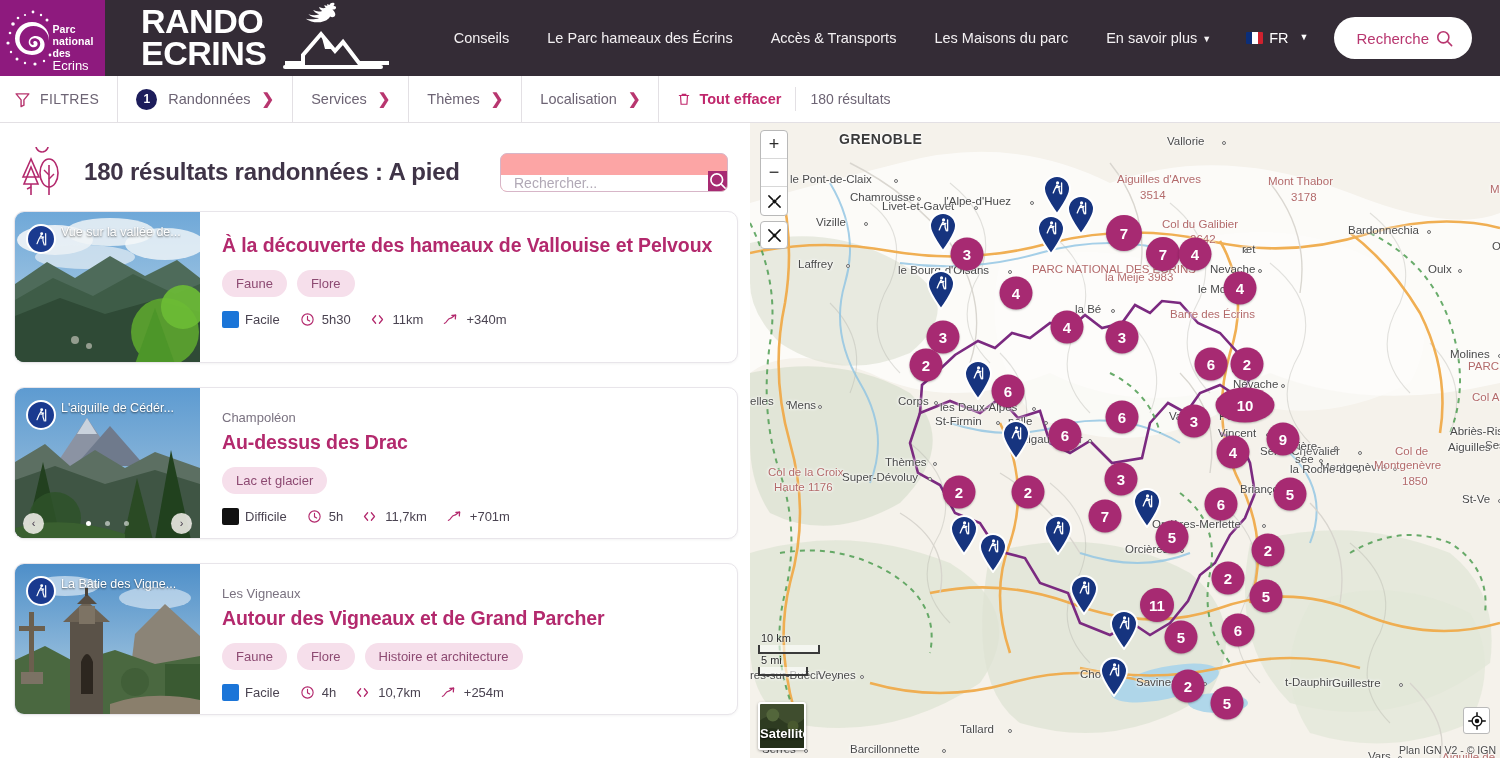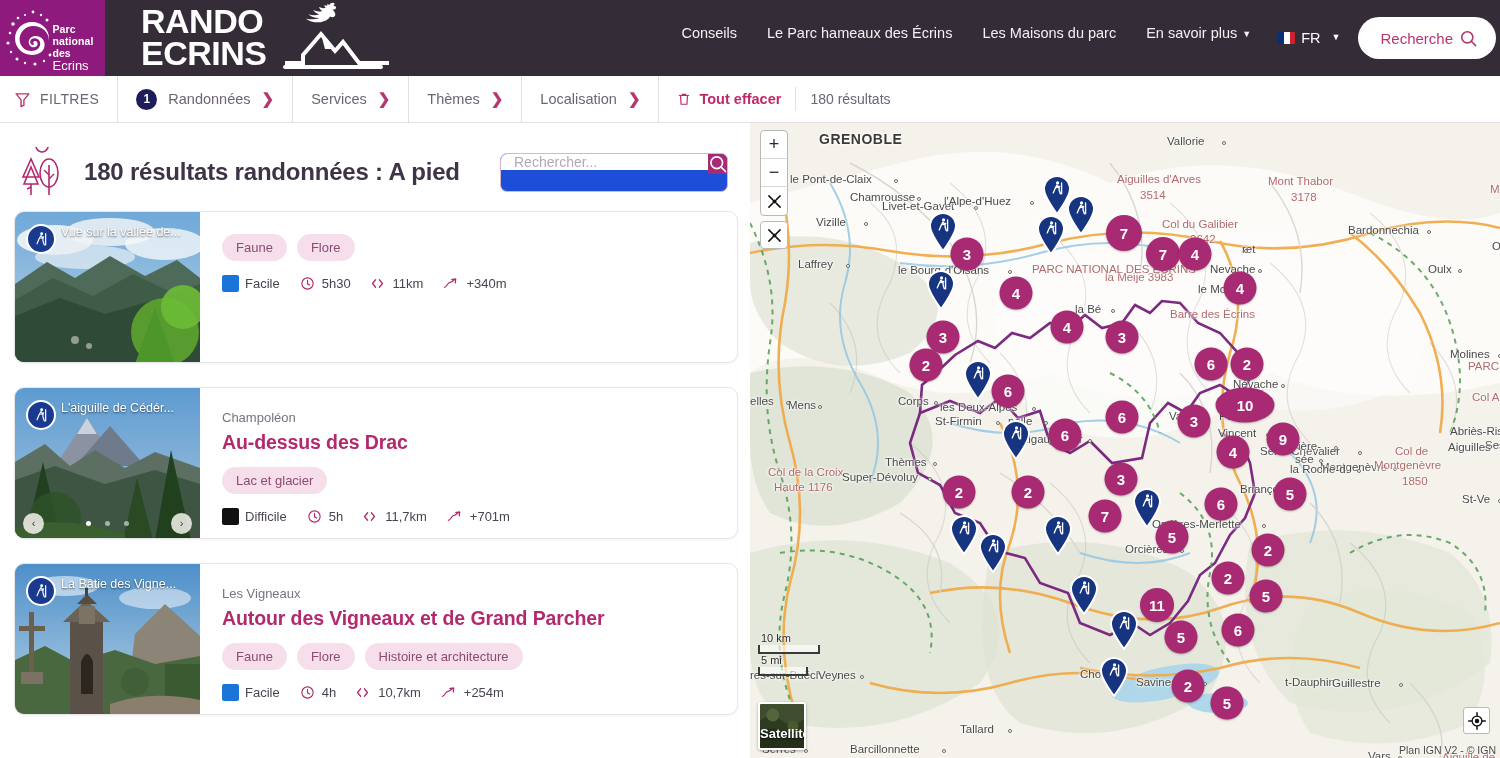--- a/index.html
+++ b/index.html
@@ -42,22 +42,22 @@
     font-size: 34px; font-weight: bold; letter-spacing: -0.5px;
     line-height: 32px; font-family: "Liberation Sans", sans-serif;
   }
   .brand .r2 {
     font-size: 34px; font-weight: bold; letter-spacing: -0.5px;
     line-height: 33px;
   }
   .brand-art { position: absolute; left: 140px; top: -4px; }
 
   .nav {
-    margin-left: auto; display: flex; 
-    gap: 0px; padding-right: 4px;
+    margin-left: auto; display: flex; align-items: center;
+    gap: 8px; padding-right: 28px;
   }
   .nav a {
     color: #f3f0f2; text-decoration: none; font-size: 14.5px;
     padding: 8px 15px; white-space: nowrap;
   }
   .nav .chev { font-size: 9px; margin-left: 5px; position: relative; top: -1px; }
   .lang {
     display: flex; align-items: center; gap: 6px;
     color: #fff; font-size: 14.5px; padding: 8px 8px 8px 12px; cursor: pointer;
   }
@@ -121,24 +121,24 @@
   .results-head {
     display: flex; align-items: center;
     padding: 20px 22px 0 18px; height: 78px;
   }
   .trees-icon { width: 48px; height: 50px; flex-shrink: 0; }
   .results-title {
     font-size: 24px; font-weight: bold; color: #3f3447;
     margin-left: 18px; letter-spacing: -.2px;
   }
   .panel-search {
-    margin-left: auto; display: flex; align-items: flex-start;
+    margin-left: auto; display: flex; align-items: flex-end;
     width: 228px; height: 39px;
     border: 1px solid #d7b6c8; border-radius: 7px; overflow: hidden;
-    background: #1d4ed8;
+    background: #fca5a5;
   }
   .panel-search input {
     border: 0; outline: 0; flex: 1; padding: 0 13px;
     font-size: 14px; color: #333; font-family: "Liberation Sans", sans-serif;
   }
   .panel-search input::placeholder { color: #b1a9b6; }
   .panel-search .btn {
     width: 47px; background: #a72a72; display: flex;
     align-items: center; justify-content: center; cursor: pointer;
   }
@@ -332,20 +332,21 @@
           <path d="M40 33 L52 48 L44 48 Z"></path>
           <rect x="2" y="64" width="100" height="4" rx="2"></rect>
         </g>
       </svg>
     </div>
   </div>
 
   <nav class="nav">
     <a href="#"><span>Conseils</span></a>
     <a href="#"><span>Le Parc hameaux des Écrins</span></a>
+    <a href="#"><span>Accès &amp; Transports</span></a>
     <a href="#"><span>Les Maisons du parc</span></a>
     <a href="#"><span>En savoir plus</span><span class="chev">▼</span></a>
     <div class="lang">
       <span class="flag">
           <i class="b"></i>
           <i class="w"></i>
           <i class="r"></i>
         </span>
       <span>FR</span>
       <span class="chev">▼</span>
@@ -447,20 +448,21 @@
         </svg>
         <div class="pract-badge">
           <svg width="16" height="16" viewBox="0 0 24 24">
             <circle cx="13" cy="4" r="2.2" fill="#fff"></circle>
             <path d="M12 7 L9 12 L6 19 M12 7 L15 10 L15 15 L17 21 M12 11 L16 9 M19 4 L19 21" stroke="#fff" stroke-width="1.8" fill="none" stroke-linecap="round"></path>
           </svg>
         </div>
         <div class="img-caption">Vue sur la vallée de...</div>
       </div>
       <div class="card-body">
+        <div class="card-title">À la découverte des hameaux de Vallouise et Pelvoux</div>
         <div class="chips">
           <span class="chip">Faune</span>
           <span class="chip">Flore</span>
         </div>
         <div class="meta">
           <span class="sq" style="background:#1b75d8"></span>
           <span class="lab">Facile</span>
           <span class="seg">
             <svg width="15" height="15" viewBox="0 0 24 24">
               <circle cx="12" cy="12" r="9" fill="none" stroke="#b3296d" stroke-width="1.8"></circle>
@@ -704,21 +706,21 @@
       <path d="M0 100 Q30 160 20 220 Q10 290 30 350 Q50 410 35 470 Q20 530 45 590"></path>
       <path d="M30 430 Q90 420 140 450 Q190 480 180 530"></path>
       <path d="M430 370 Q470 400 460 450 Q450 500 480 540"></path>
       <path d="M600 430 Q650 400 700 420 Q740 445 735 490"></path>
       <path d="M620 110 Q680 140 700 200 Q720 260 700 310"></path>
       <path d="M360 250 Q400 270 410 310"></path>
     </g>
   </svg>
 
   <div id="map-labels">
-      <div class="map-label big" style="left: 69px; top: 8px;">GRENOBLE</div>
+      <div class="map-label big" style="left: 89px; top: 8px;">GRENOBLE</div>
       <div class="map-label town" style="left: 40px; top: 50px;">le Pont-de-Claix</div>
       <div class="map-dot" style="left: 144.2px; top: 56px;"></div>
       <div class="map-label town" style="left: 100px; top: 68px;">Chamrousse</div>
       <div class="map-dot" style="left: 167px; top: 74px;"></div>
       <div class="map-label town" style="left: 132px; top: 77px;">Livet-et-Gavet</div>
       <div class="map-dot" style="left: 223.8px; top: 83px;"></div>
       <div class="map-label town" style="left: 66px; top: 93px;">Vizille</div>
       <div class="map-dot" style="left: 114.4px; top: 99px;"></div>
       <div class="map-label town" style="left: 48px; top: 135px;">Laffrey</div>
       <div class="map-dot" style="left: 96.4px; top: 141px;"></div>

